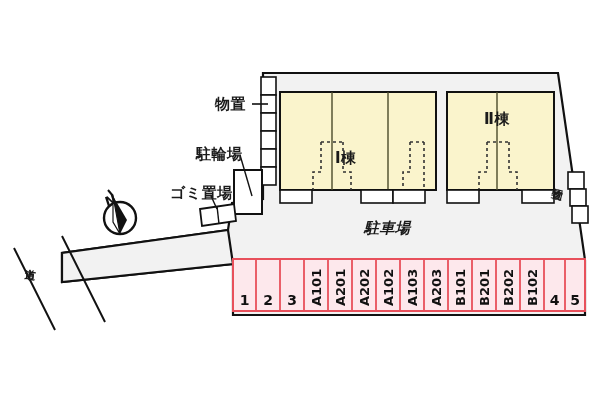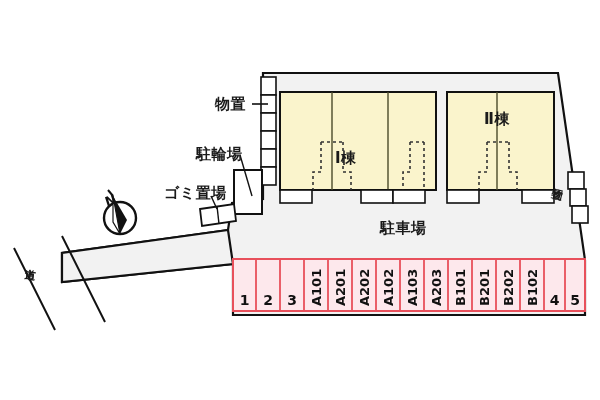--- a/index.html
+++ b/index.html
@@ -163,27 +163,27 @@
       <polygon points="113,196 120,234 113,222" fill="#ffffff" stroke="#111111" stroke-width="1.2"></polygon>
       <polygon points="113,196 120,234 127,220" fill="#111111"></polygon>
       <line x1="113" y1="196" x2="108" y2="190" stroke="#111111" stroke-width="2"></line>
     </g>
   </svg>
 
   <div class="lbl lbl-jp" style="left:335px; top:111px;margin-top:40px;">Ⅰ棟</div>
 
   <div class="lbl lbl-jp" style="left:484px; top:112px;">Ⅱ棟</div>
 
-  <div class="lbl lbl-jp" style="left:380px; top:221px;">駐車場</div>
+  <div class="lbl lbl-jp" style="left:364px; top:221px;font-style:italic;">駐車場</div>
 
   <div class="lbl lbl-jp" style="left:215px; top:97px;">物置</div>
 
   <div class="lbl lbl-jp" style="left:196px; top:148px;font-family:Liberation Mono, monospace;">駐輪場</div>
 
-  <div class="lbl lbl-jp" style="left:164px; top:186px;">ゴミ置場</div>
+  <div class="lbl lbl-jp" style="left:170px; top:186px;">ゴミ置場</div>
 
   <div class="lbl lbl-vert-small" style="left:555px; top:180px; transform:rotate(14deg);">物置</div>
 
   <div class="lbl lbl-vert-small" style="left:26px; top:260px; transform:rotate(7deg);">市道</div>
 
   <div class="compass-n" style="left:105px; top:193px;">N</div>
 
   <div id="stall-labels">
       <div class="stall-num" style="left: 233px; width: 23px; top: 293px;">1</div>
       <div class="stall-num" style="left: 256px; width: 24px; top: 293px;">2</div>

